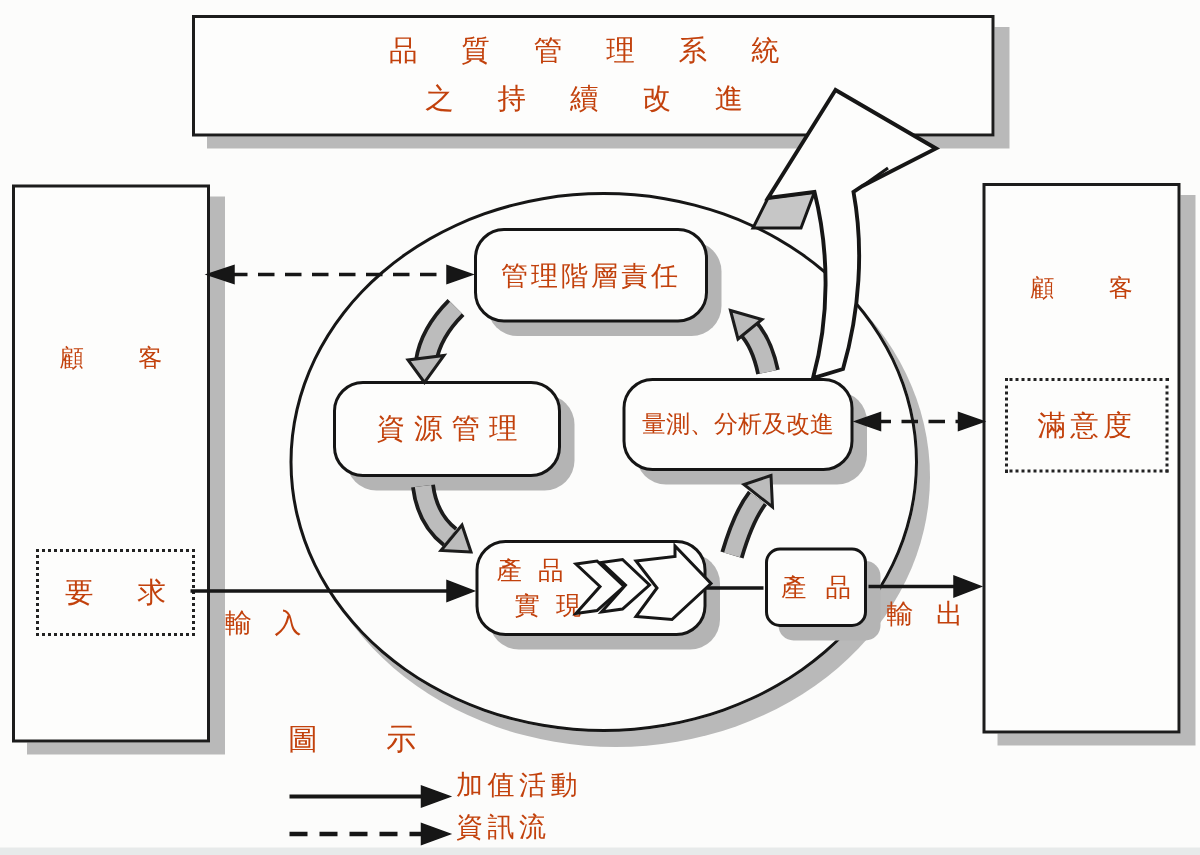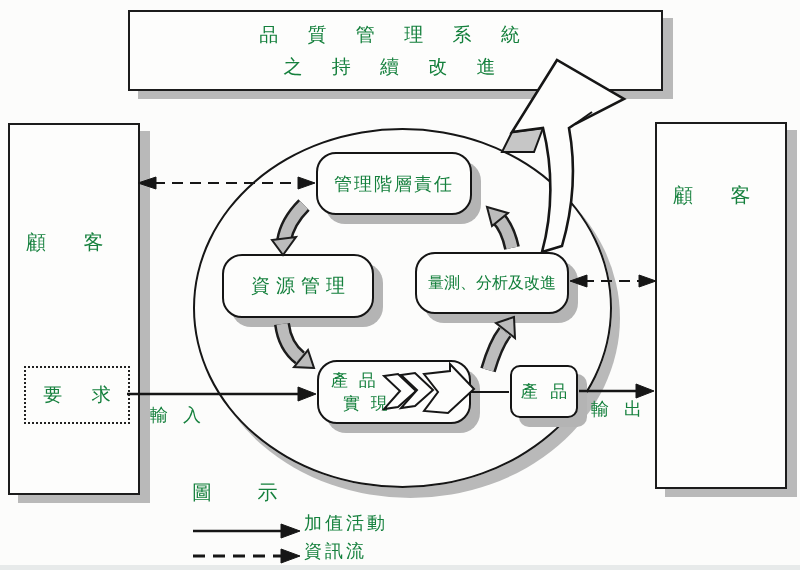--- a/index.html
+++ b/index.html
@@ -1,40 +1,40 @@
 <!DOCTYPE html>
 <html><head>
 <meta charset="utf-8">
 <style>
   html,body{margin:0;padding:0;background:#e9e9e7;}
   #stage{
     position:relative;width:800px;height:570px;margin:0 auto;
     background:#fcfcfb;overflow:hidden;
-    font-family:"Liberation Sans",sans-serif;color:#15803d;
+    font-family:"Liberation Sans",sans-serif;color:#c2410c;
   }
   .box{position:absolute;background:#fdfdfc;border:2px solid #1c1c1c;box-sizing:border-box;}
   .shadowed{box-shadow:10px 8px 0 #b9b9b9;}
   .rbox{
     position:absolute;background:#fdfdfc;border:2px solid #151515;border-radius:20px;
     box-sizing:border-box;box-shadow:9px 9px 0 #b4b4b4;
     display:flex;align-items:center;justify-content:center;text-align:center;
   }
   .dotted{
     position:absolute;border:2.5px dotted #222;background:#fdfdfc;box-sizing:border-box;
     display:flex;align-items:center;justify-content:center;
   }
   .cjk{white-space:nowrap;}
   #title-box{
     left:128px;top:10px;width:535px;height:81px;
     display:flex;flex-direction:column;align-items:center;justify-content:center;
     font-size:19px;letter-spacing:12px;line-height:32px;font-weight:500;
   }
   #left-customer{left:8px;top:123px;width:132px;height:372px;}
   #right-customer{left:655px;top:122px;width:132px;height:367px;}
-  .customer-label{position:absolute;width:100%;text-align:left;font-size:20px;letter-spacing:16px;text-indent:16px;}
+  .customer-label{position:absolute;width:100%;text-align:center;font-size:16px;letter-spacing:16px;text-indent:16px;}
   #ellipse{
     position:absolute;left:193px;top:128px;width:419px;height:360px;
     border:2.5px solid #161616;border-radius:50%;box-sizing:border-box;
     box-shadow:8px 10px 0 #b9b9b9;
   }
   #mgmt-box{left:316px;top:152px;width:156px;height:63px;font-size:18px;letter-spacing:2px;}
   #resource-box{left:222px;top:254px;width:152px;height:64px;font-size:19px;letter-spacing:6px;text-indent:6px;}
   #measure-box{left:415px;top:252px;width:154px;height:62px;font-size:16px;letter-spacing:0;}
   #realization-box{left:317px;top:360px;width:154px;height:64px;justify-content:flex-start;}
   #realization-text{padding-left:12px;text-align:left;font-size:17px;letter-spacing:3px;line-height:23px;}
@@ -61,20 +61,23 @@
 
   <div class="box shadowed" id="left-customer">
     <div class="customer-label" style="top:104px;">顧 客</div>
     <div class="dotted" style="left:14px;top:241px;width:106px;height:58px;font-size:19px;letter-spacing:12px;text-indent:12px;">
       <span>要 求</span>
     </div>
   </div>
 
   <div class="box shadowed" id="right-customer">
     <div class="customer-label" style="top:58px;">顧 客</div>
+    <div class="dotted" style="left:13px;top:128px;width:109px;height:63px;font-size:19px;letter-spacing:3px;">
+      <span>滿意度</span>
+    </div>
   </div>
 
   <div id="ellipse"></div>
 
   <div class="rbox" id="mgmt-box">
     <span class="cjk">管理階層責任</span>
   </div>
   <div class="rbox" id="resource-box">
     <span class="cjk">資源管理</span>
   </div>

